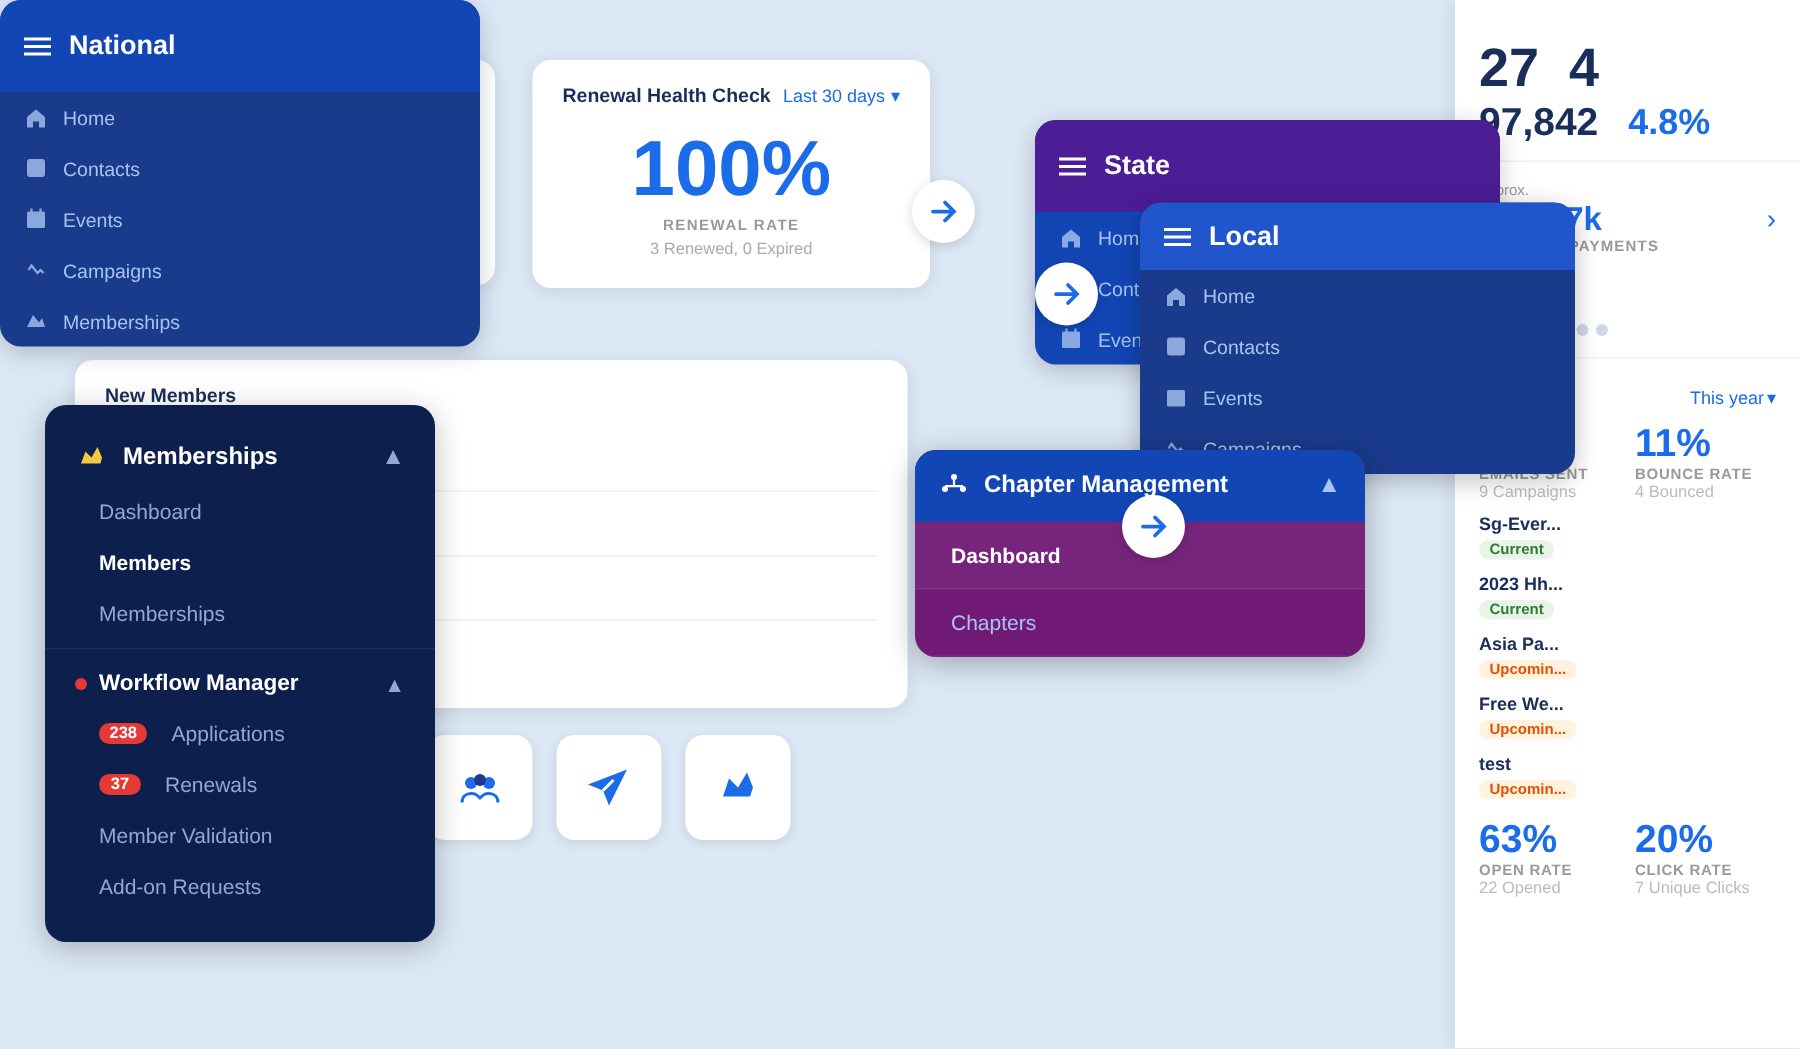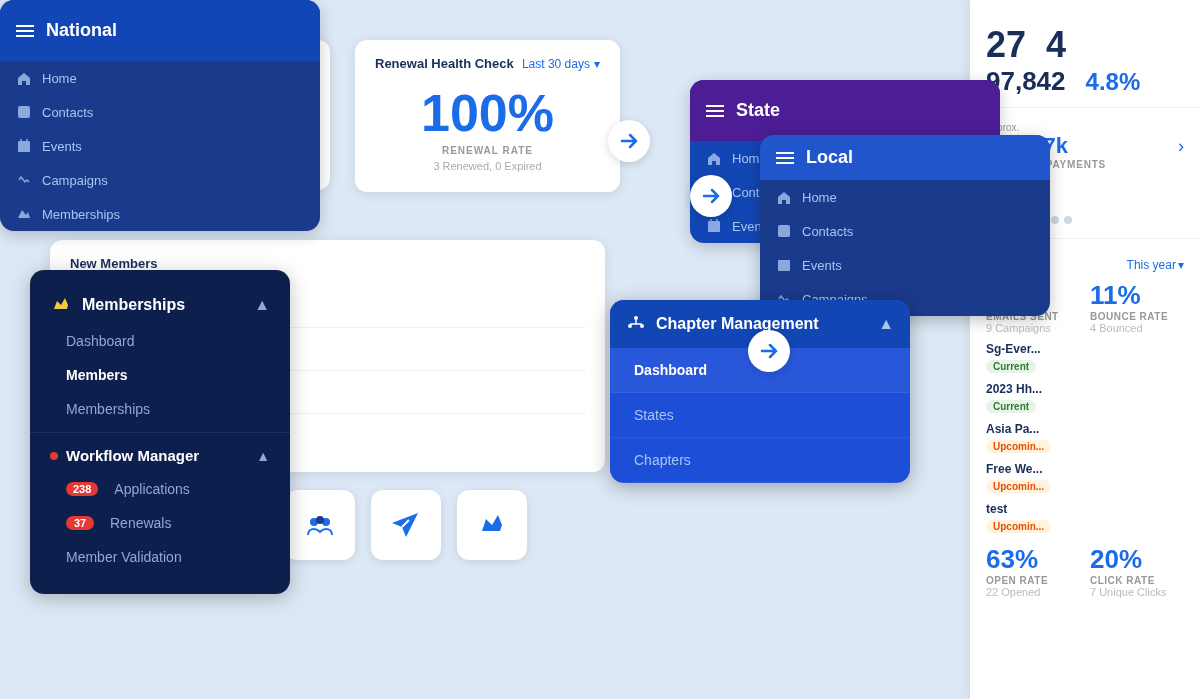--- a/index.html
+++ b/index.html
@@ -263,21 +263,21 @@
       box-shadow: 0 2px 8px rgba(0,0,0,0.15);
       z-index: 20;
     }
     .arrow-circle svg { width: 24px; height: 24px; }
 
     
     .card-chapter {
       position: absolute;
       top: 300px; left: 610px;
       width: 300px;
-      background: #1d4ed8;
+      background: #701a75;
       border-radius: 14px;
       overflow: hidden;
       box-shadow: 0 4px 20px rgba(0,0,0,0.3);
       z-index: 15;
     }
     .chapter-header {
       background: #1246b5;
       padding: 14px 16px;
       display: flex; align-items: center; justify-content: space-between;
       color: #fff;
@@ -483,20 +483,23 @@
     <span class="badge-red">238</span>
     <span>Applications</span>
   </div>
   <div class="sidebar-item">
     <span class="badge-red">37</span>
     <span>Renewals</span>
   </div>
   <div class="sidebar-item">
     <span>Member Validation</span>
   </div>
+  <div class="sidebar-item">
+    <span>Add-on Requests</span>
+  </div>
 </div>
 
 <div class="card-national">
   <div class="nav-top-bar">
     <div class="hamburger">
       <span></span>
         <span></span>
         <span></span>
     </div>
     <span>National</span>
@@ -625,23 +628,20 @@
         <path d="M10 6v4M4 10h12" stroke="#fff" stroke-width="1.5"></path>
       </svg>
       <span>Chapter Management</span>
     </div>
     <span style="color:#a8c4f0;font-size:16px;">▲</span>
   </div>
   <div class="chapter-nav-item active">
     <span>Dashboard</span>
   </div>
   <div class="chapter-nav-item">
-    <span>States</span>
-  </div>
-  <div class="chapter-nav-item">
     <span>Chapters</span>
   </div>
 </div>
 
 <div class="analytics-panel">
 
   <div style="display:flex; align-items:flex-start; padding: 8px 16px 0; gap:20px;">
     <div>
       <div style="font-size:36px;font-weight:700;color:#1a2e5a;">27</div>
     </div>

